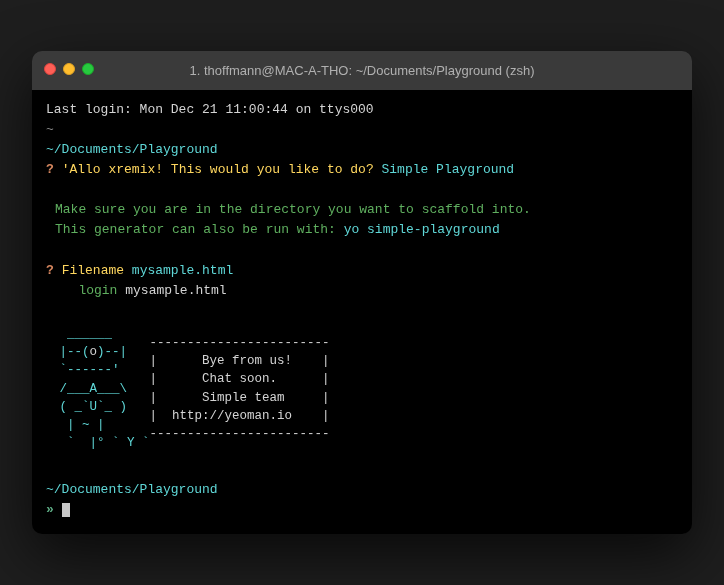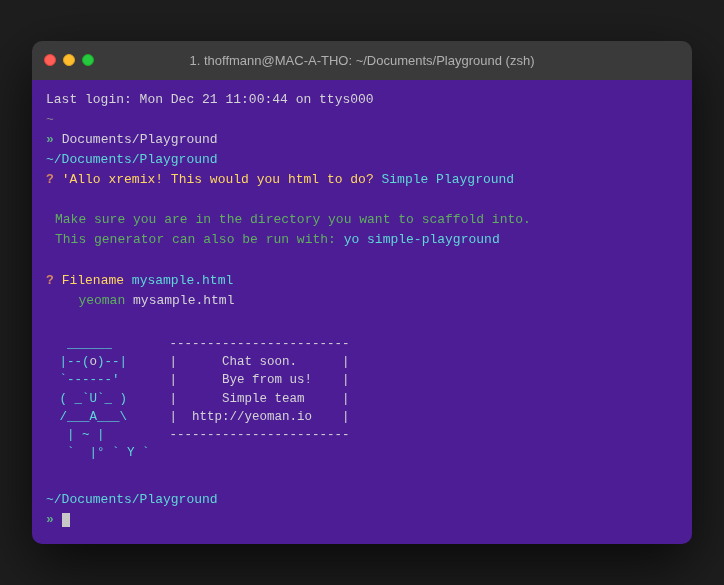--- a/index.html
+++ b/index.html
@@ -19,21 +19,21 @@
       border-radius: 10px;
       overflow: hidden;
       box-shadow: 0 20px 60px rgba(0,0,0,0.7);
       background: #1a1a1a;
     }
 
     .titlebar {
       background: #3a3a3a;
       height: 39px;
       display: flex;
-      align-items: center;
+      align-items: flex-start;
       padding: 12px 12px;
       position: relative;
     }
 
     .traffic-lights {
       display: flex;
       gap: 7px;
       align-items: center;
     }
 
@@ -60,21 +60,21 @@
       position: absolute;
       left: 50%;
       transform: translateX(-50%);
       color: #b0b0b0;
       font-size: 13px;
       font-family: -apple-system, BlinkMacSystemFont, 'Helvetica Neue', sans-serif;
       white-space: nowrap;
     }
 
     .terminal {
-      background: #4c1d95;
+      background: #000000;
       padding: 10px 14px 14px 14px;
       font-size: 13px;
       line-height: 1.55;
       color: #c8c8c8;
     }
 
     .line { display: block; white-space: pre; }
 
     .gray { color: #888; }
     .white { color: #d4d4d4; }
@@ -108,45 +108,44 @@
       <div class="btn-minimize"></div>
       <div class="btn-maximize"></div>
     </div>
     <span class="title-text">1. thoffmann@MAC-A-THO: ~/Documents/Playground (zsh)</span>
   </div>
 
   <div class="terminal">
 
     <span class="line white">Last login: Mon Dec 21 11:00:44 on ttys000</span>
     <span class="line gray">~</span>
-    <span class="line"><span class="prompt-arrow">»</span> <span class="white">Documents/Playground</span></span>
     <span class="line cyan">~/Documents/Playground</span>
-    <span class="line"><span class="question">?</span> <span class="yellow-bold">'Allo xremix! </span><span class="yellow-bold">This</span><span class="yellow-bold"> would you html to do?</span> <span class="cyan">Simple Playground</span></span>
+    <span class="line"><span class="question">?</span> <span class="yellow-bold">'Allo xremix! </span><span class="yellow-bold">This</span><span class="yellow-bold"> would you like to do?</span> <span class="cyan">Simple Playground</span></span>
     <span class="line">&nbsp;</span>
     <span class="line green">Make sure you are in the directory you want to scaffold into.</span>
     <span class="line"><span class="green">This generator can also be run with: </span><span class="cyan">yo simple-playground</span></span>
     <span class="line">&nbsp;</span>
     <span class="line"><span class="question">?</span> <span class="yellow-bold">Filename</span> <span class="cyan">mysample.html</span></span>
-    <span class="line">   <span class="green">yeoman</span> <span class="white">mysample.html</span></span>
+    <span class="line">   <span class="green">login</span> <span class="white">mysample.html</span></span>
     <span class="line">&nbsp;</span>
 
-    <div class="ascii-art" style="display:flex; gap: 20px; margin: 4px 0 8px 6px;">
+    <div class="ascii-art" style="display:flex; margin: 4px 0 8px 6px; align-items: center;">
       <div style="color:#5fd7d7; font-size:12.5px; line-height:1.45;">
         <span class="line">  ______  </span>
         <span class="line"> |--(<span style="color:#d4d4d4;">o</span>)--| </span>
         <span class="line"> `------' </span>
+        <span class="line"> /___A___\</span>
         <span class="line"> ( _`U`_ )</span>
-        <span class="line"> /___A___\</span>
         <span class="line">  | ~ |   </span>
         <span class="line">  `  |° ` Y `</span>
       </div>
       <div style="color:#d4d4d4; font-size:12.5px; line-height:1.45; margin-top:0;">
         <span class="line">------------------------</span>
+        <span class="line">|      Bye from us!    |</span>
         <span class="line">|      Chat soon.      |</span>
-        <span class="line">|      Bye from us!    |</span>
         <span class="line">|      Simple team     |</span>
         <span class="line">|  http://yeoman.io    |</span>
         <span class="line">------------------------</span>
       </div>
     </div>
 
     <span class="line">&nbsp;</span>
     <span class="line cyan">~/Documents/Playground</span>
     <span class="line"><span class="prompt-arrow">»</span> <span class="cursor"></span></span>
 

